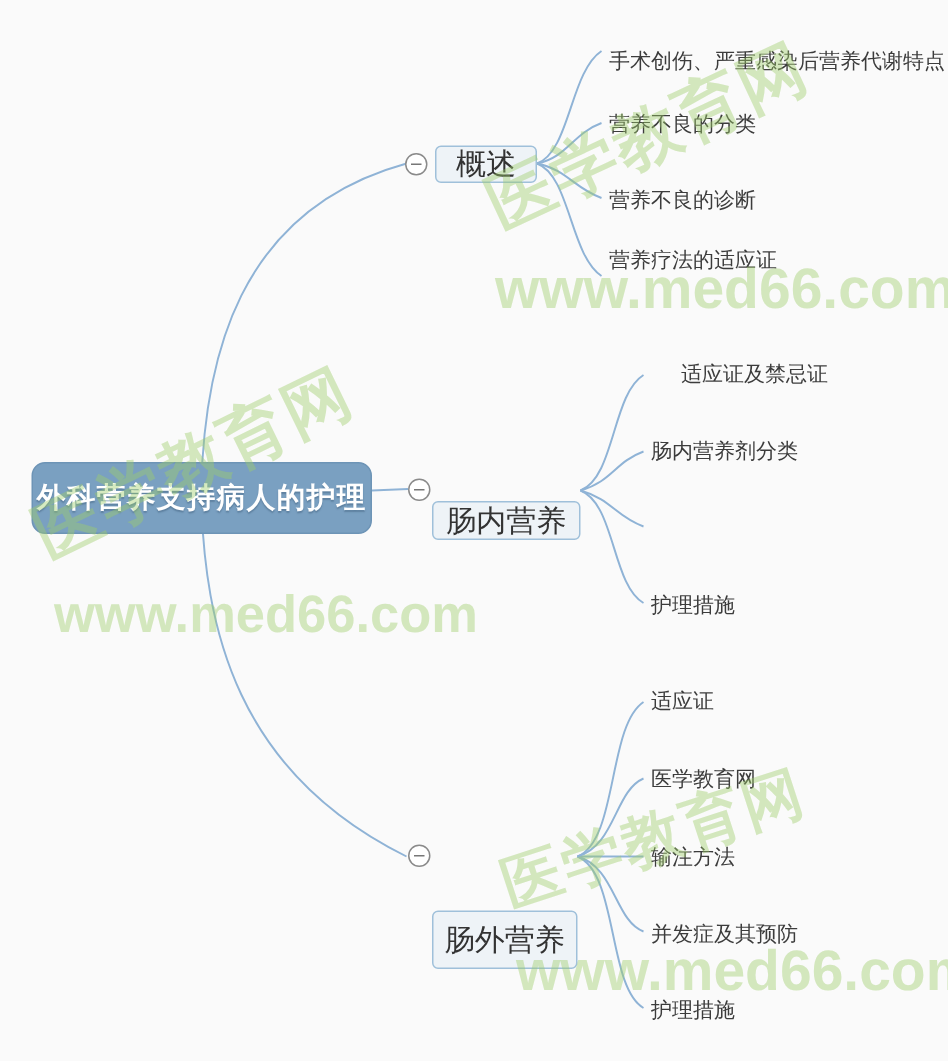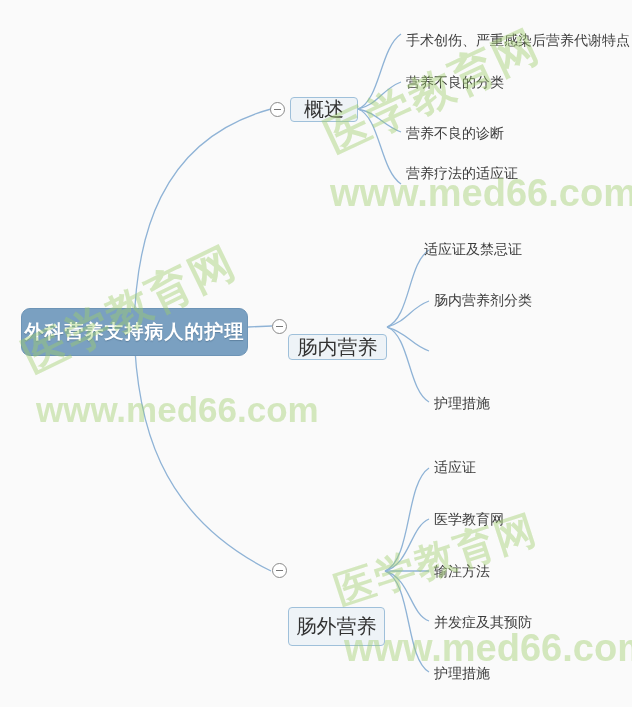--- a/index.html
+++ b/index.html
@@ -52,21 +52,21 @@
   
   .leaf{
     position:absolute;white-space:nowrap;
     color:#3c3c3c;font-size:14px;line-height:18px;
     z-index:2;
   }
   .b1-l1{left:406px;top:31px;}
   .b1-l2{left:406px;top:73px;}
   .b1-l3{left:406px;top:124px;}
   .b1-l4{left:406px;top:164px;}
-  .b2-l1{left:424px;top:240px;}
+  .b2-l1{left:454px;top:240px;}
   .b2-l2{left:434px;top:291px;}
   .b2-l3{left:434px;top:342px;}
   .b2-l4{left:434px;top:394px;}
   .b3-l1{left:434px;top:458px;}
   .b3-l2{left:434px;top:510px;}
   .b3-l3{left:434px;top:562px;}
   .b3-l4{left:434px;top:613px;}
   .b3-l5{left:434px;top:664px;}
 
   

